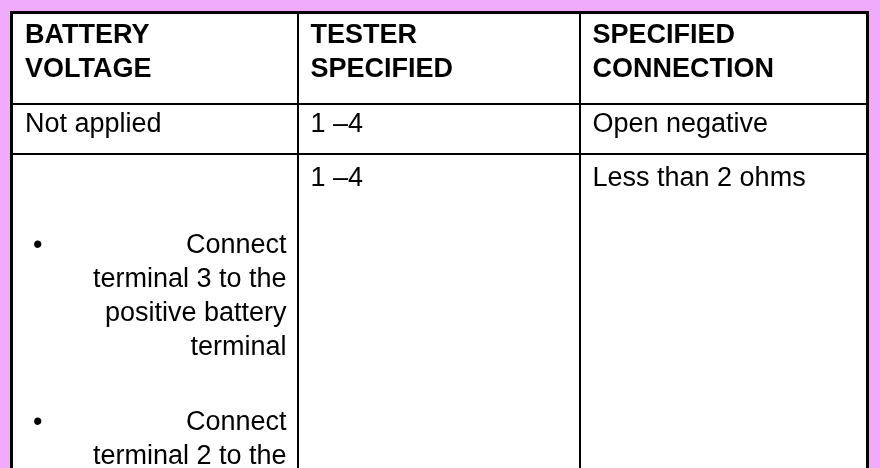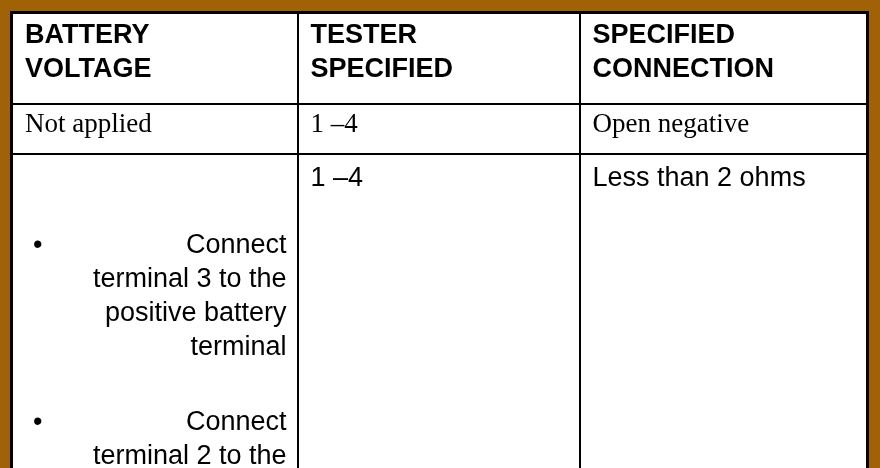--- a/index.html
+++ b/index.html
@@ -11,21 +11,21 @@
     width: 880px;
     height: 468px;
     font-family: "Liberation Sans", sans-serif;
     color: #000000;
     overflow: hidden;
   }
   .canvas {
     position: relative;
     width: 880px;
     height: 468px;
-    background: #a16207;
+    background: #f0abfc;
   }
   table.spec-table {
     position: absolute;
     left: 10px;
     top: 11px;
     width: 856px;
     height: 448px;
     border-collapse: collapse;
     table-layout: fixed;
     border: 3px solid #000000;
@@ -42,21 +42,20 @@
     overflow: hidden;
   }
   thead th {
     font-weight: bold;
     line-height: 34px;
     padding-top: 3px;
     height: 84px;
   }
   tr.row-not-applied {
     height: 50px;
-    font-family: Liberation Serif, serif;
   }
   td {
     line-height: 33px;
   }
   tr.row-connect td {
     padding-top: 6px;
   }
   ul.bullet-list {
     margin: 0;
     padding: 0;

